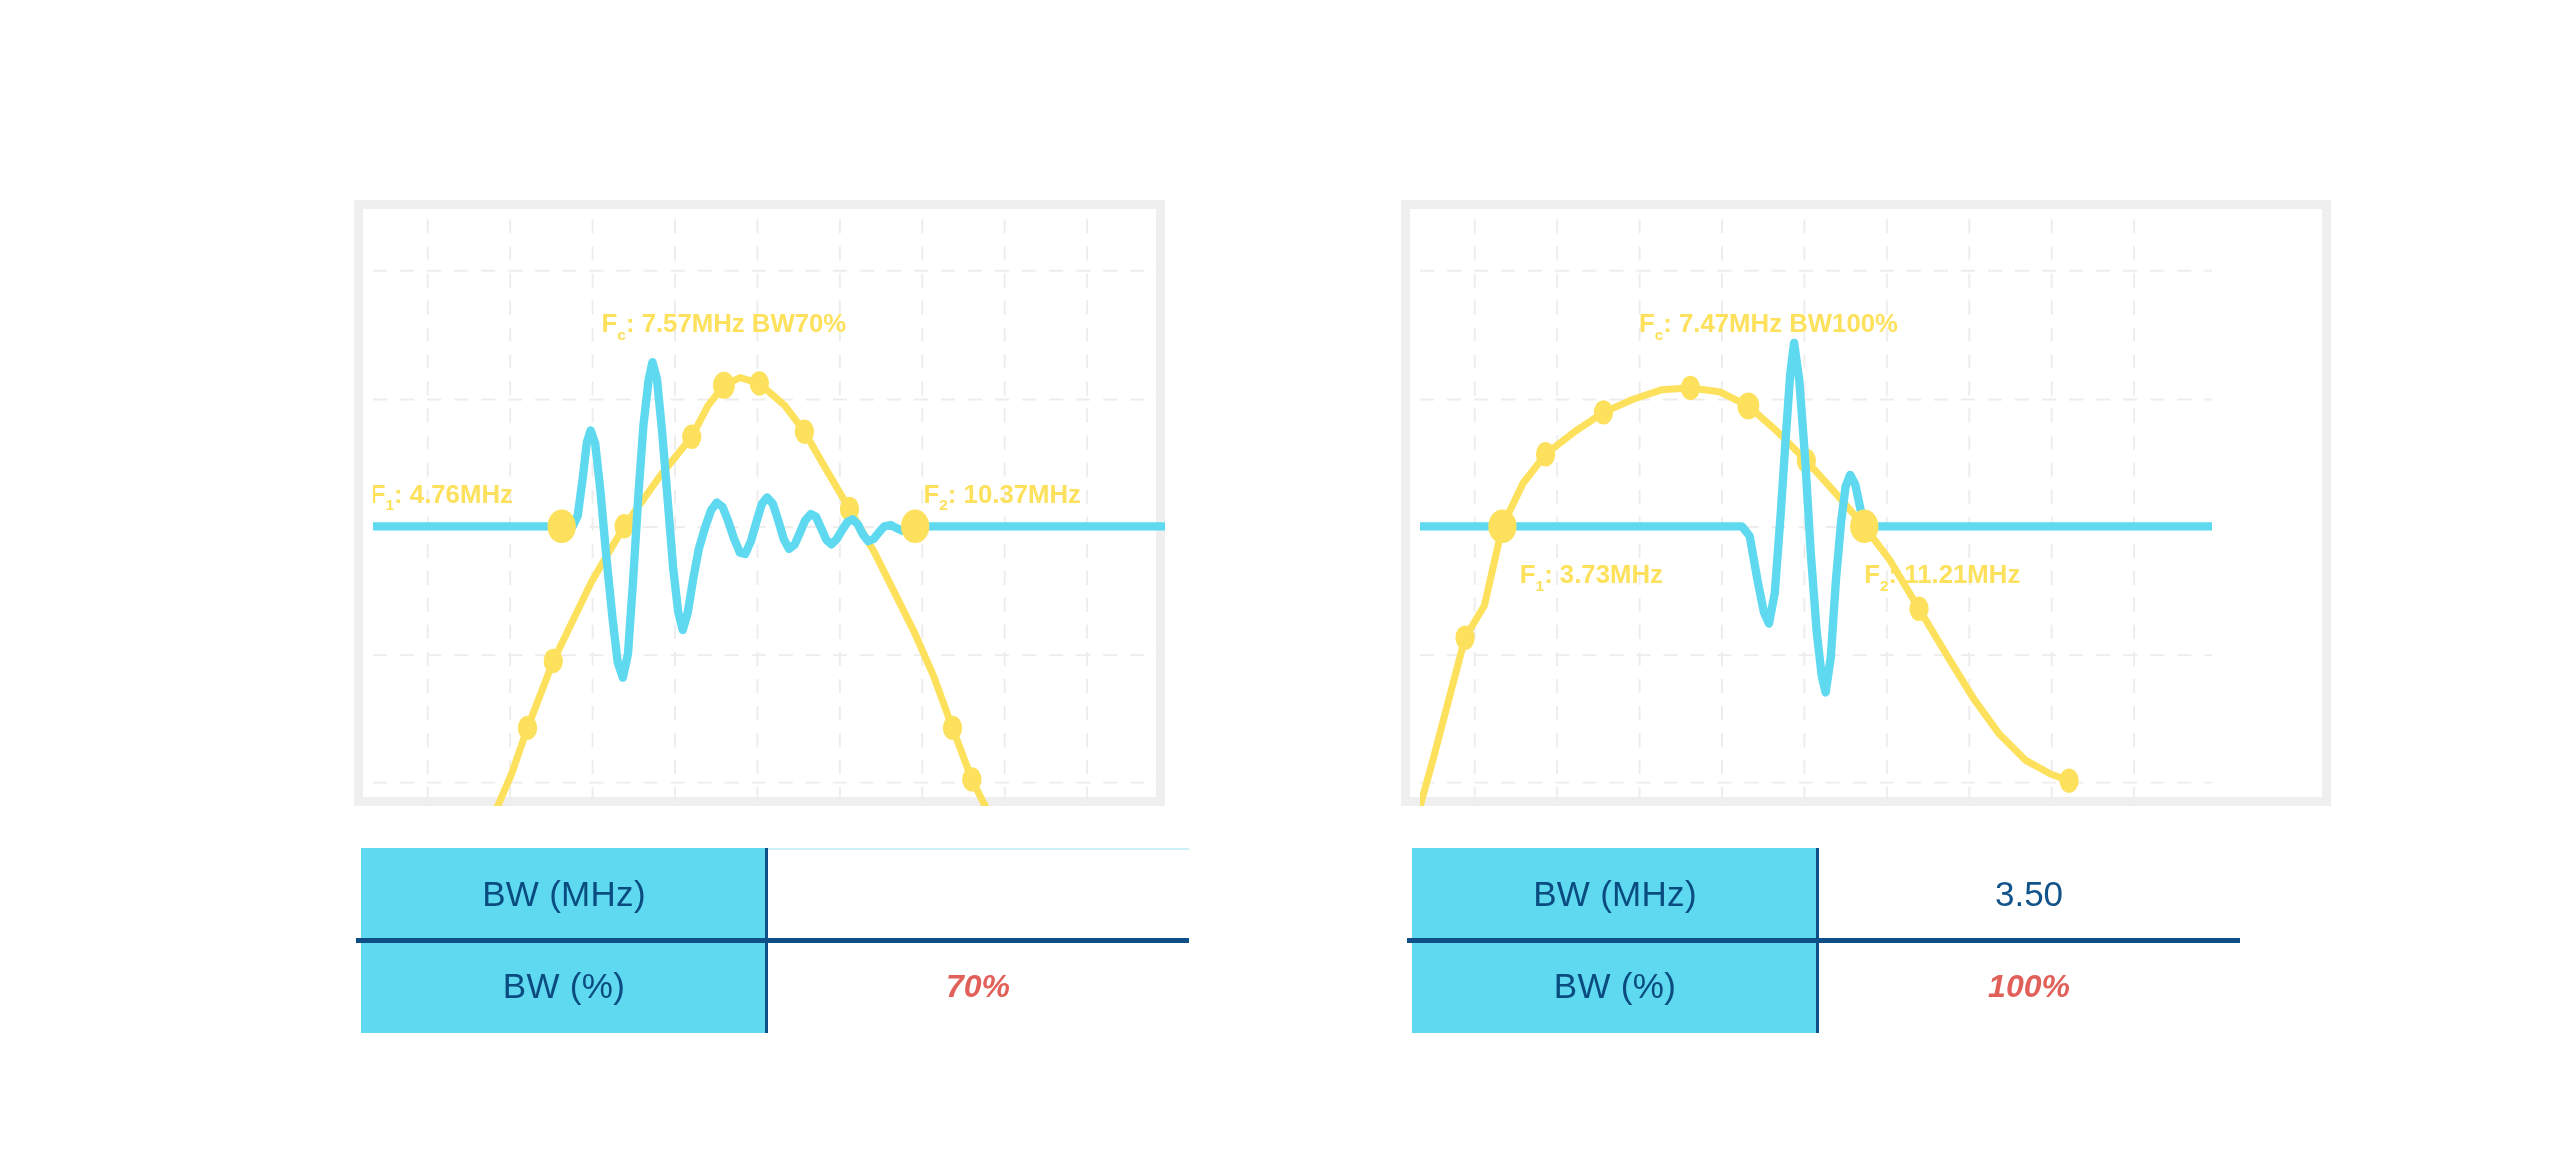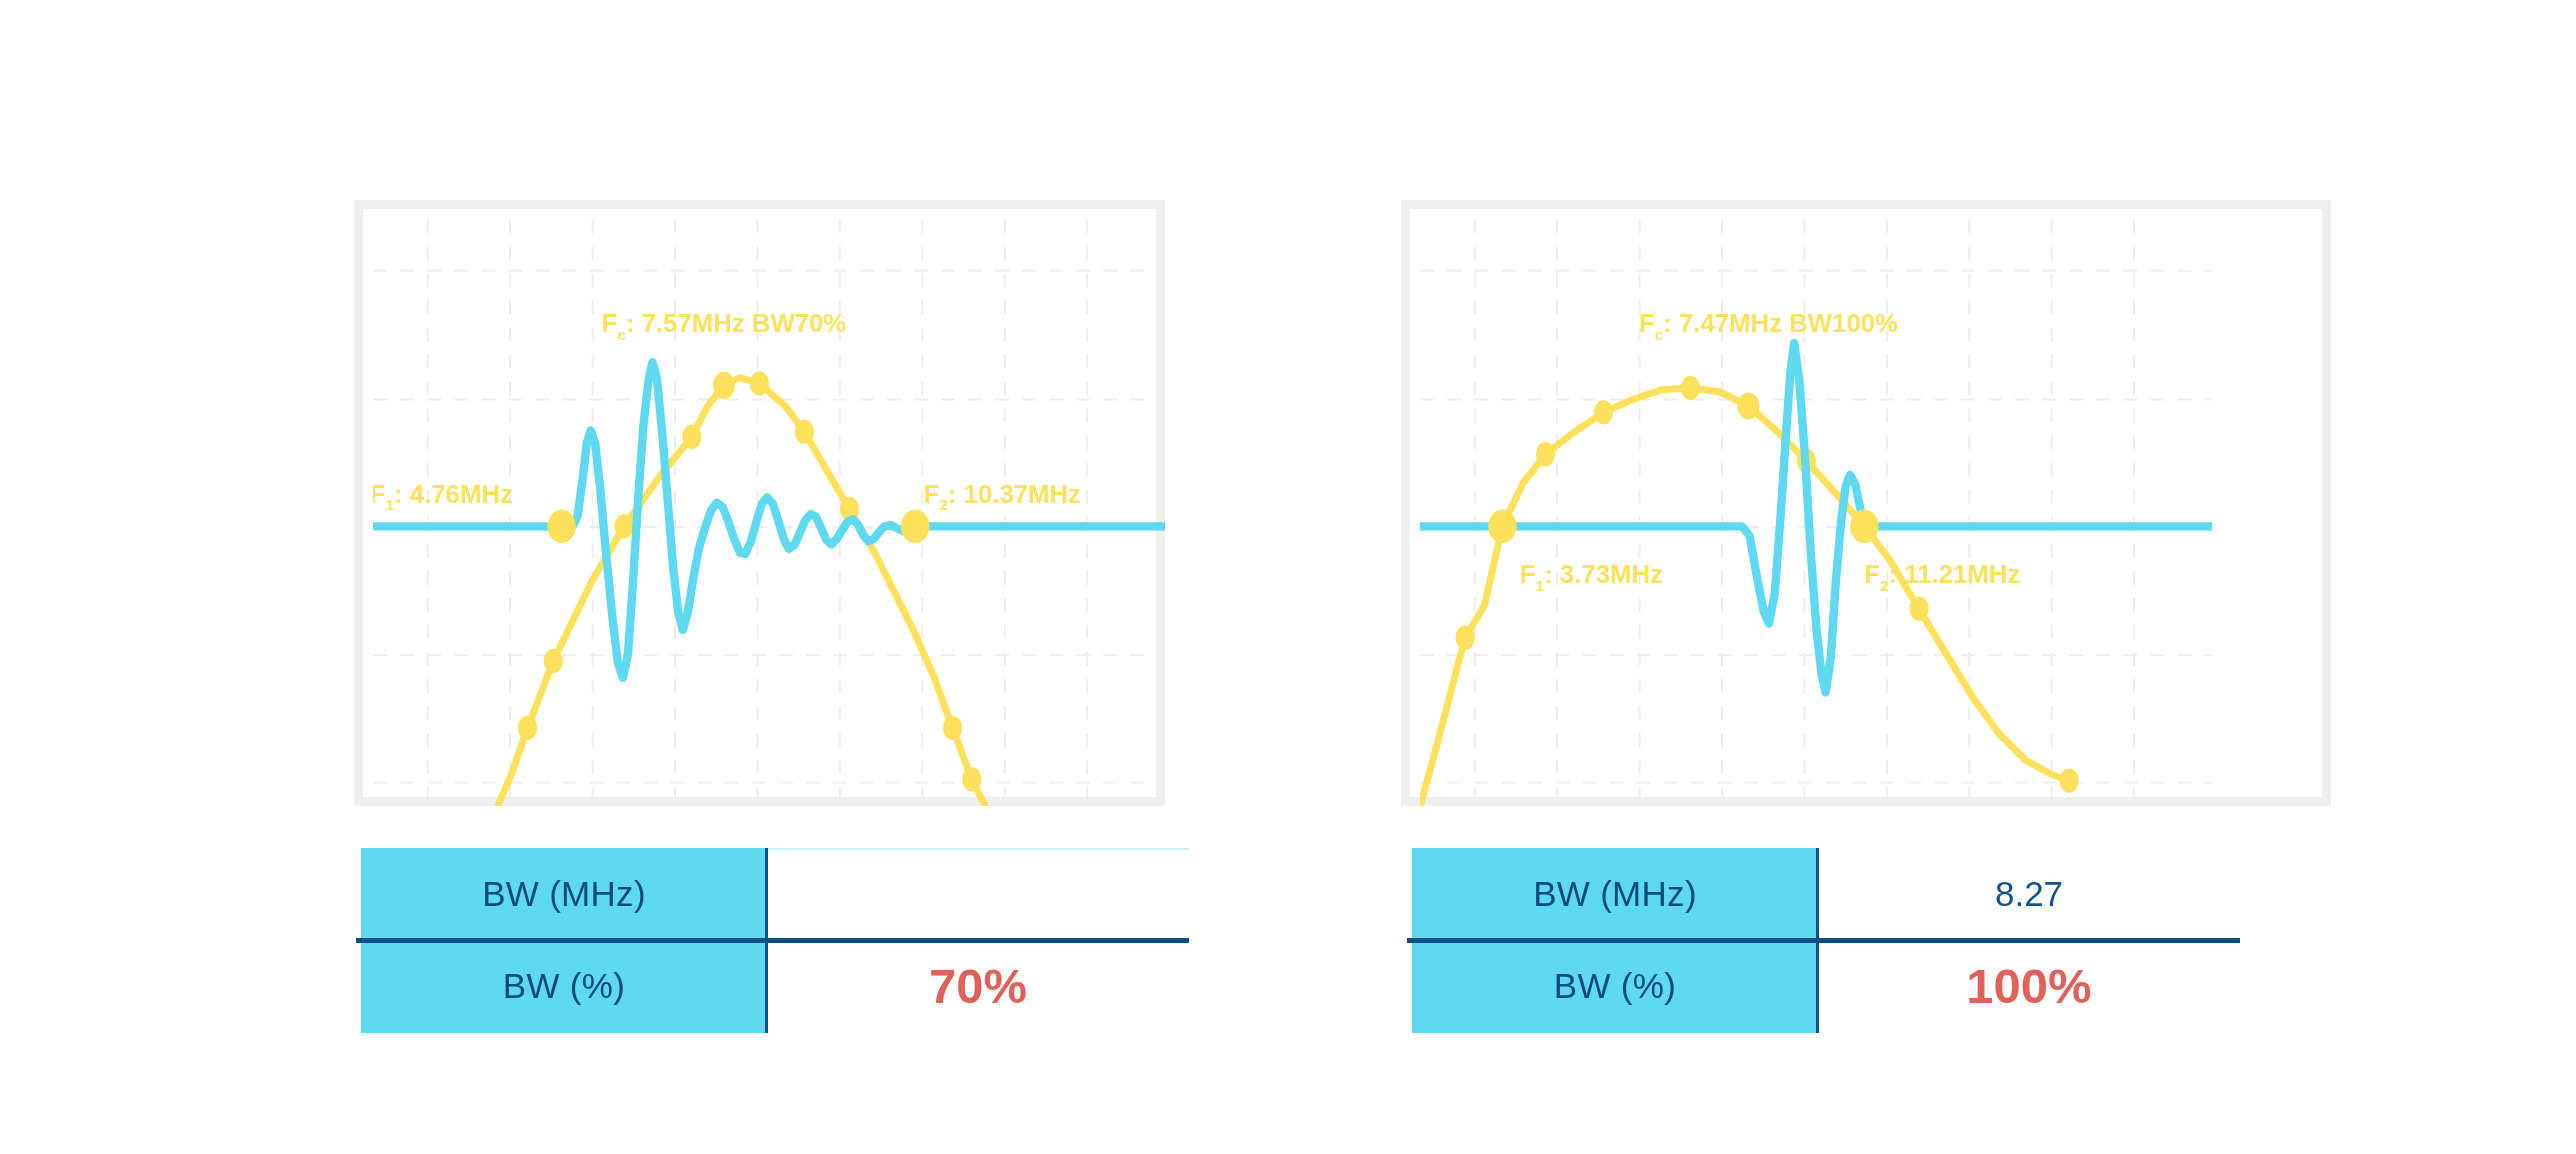--- a/index.html
+++ b/index.html
@@ -27,21 +27,21 @@
     font-size:35px;
     letter-spacing:0.3px;
     box-sizing:border-box;
   }
   .bw-value{
     display:flex;align-items:center;justify-content:center;
     box-sizing:border-box;
     background:#ffffff;
   }
   .bw-value.num{color:#12548a;font-size:35px;}
-  .bw-value.pct{color:#e2605a;font-size:49px;font-weight:bold;}
+  .bw-value.pct{color:#e2605a;font-size:32px;font-weight:bold;font-style:italic;}
   .vline{
     position:absolute;top:0;bottom:0;width:3.2px;background:#0d4f86;
   }
   .hline{
     position:absolute;height:4.5px;background:#0d4f86;
   }
   .topline{
     position:absolute;height:1.9px;background:#ccf0fa;
   }
 </style>
@@ -203,21 +203,21 @@
   </div>
 
   <div class="bw-table" style="left:1412px;top:848px;width:828px;height:185px;">
     <div class="topline" style="left:406px;top:0;width:422px;"></div>
 
     <div class="bw-row" style="height:91px;">
       <div class="bw-label" style="width:406px;height:91px;">
         <span>BW (MHz)</span>
       </div>
       <div class="bw-value num" style="width:422px;height:91px;">
-        <span>8.27</span>
+        <span>3.50</span>
       </div>
     </div>
 
     <div class="bw-row" style="height:94px;">
       <div class="bw-label" style="width:406px;height:94px;">
         <span>BW (%)</span>
       </div>
       <div class="bw-value pct" style="width:422px;height:94px;">
         <span>100%</span>
       </div>

